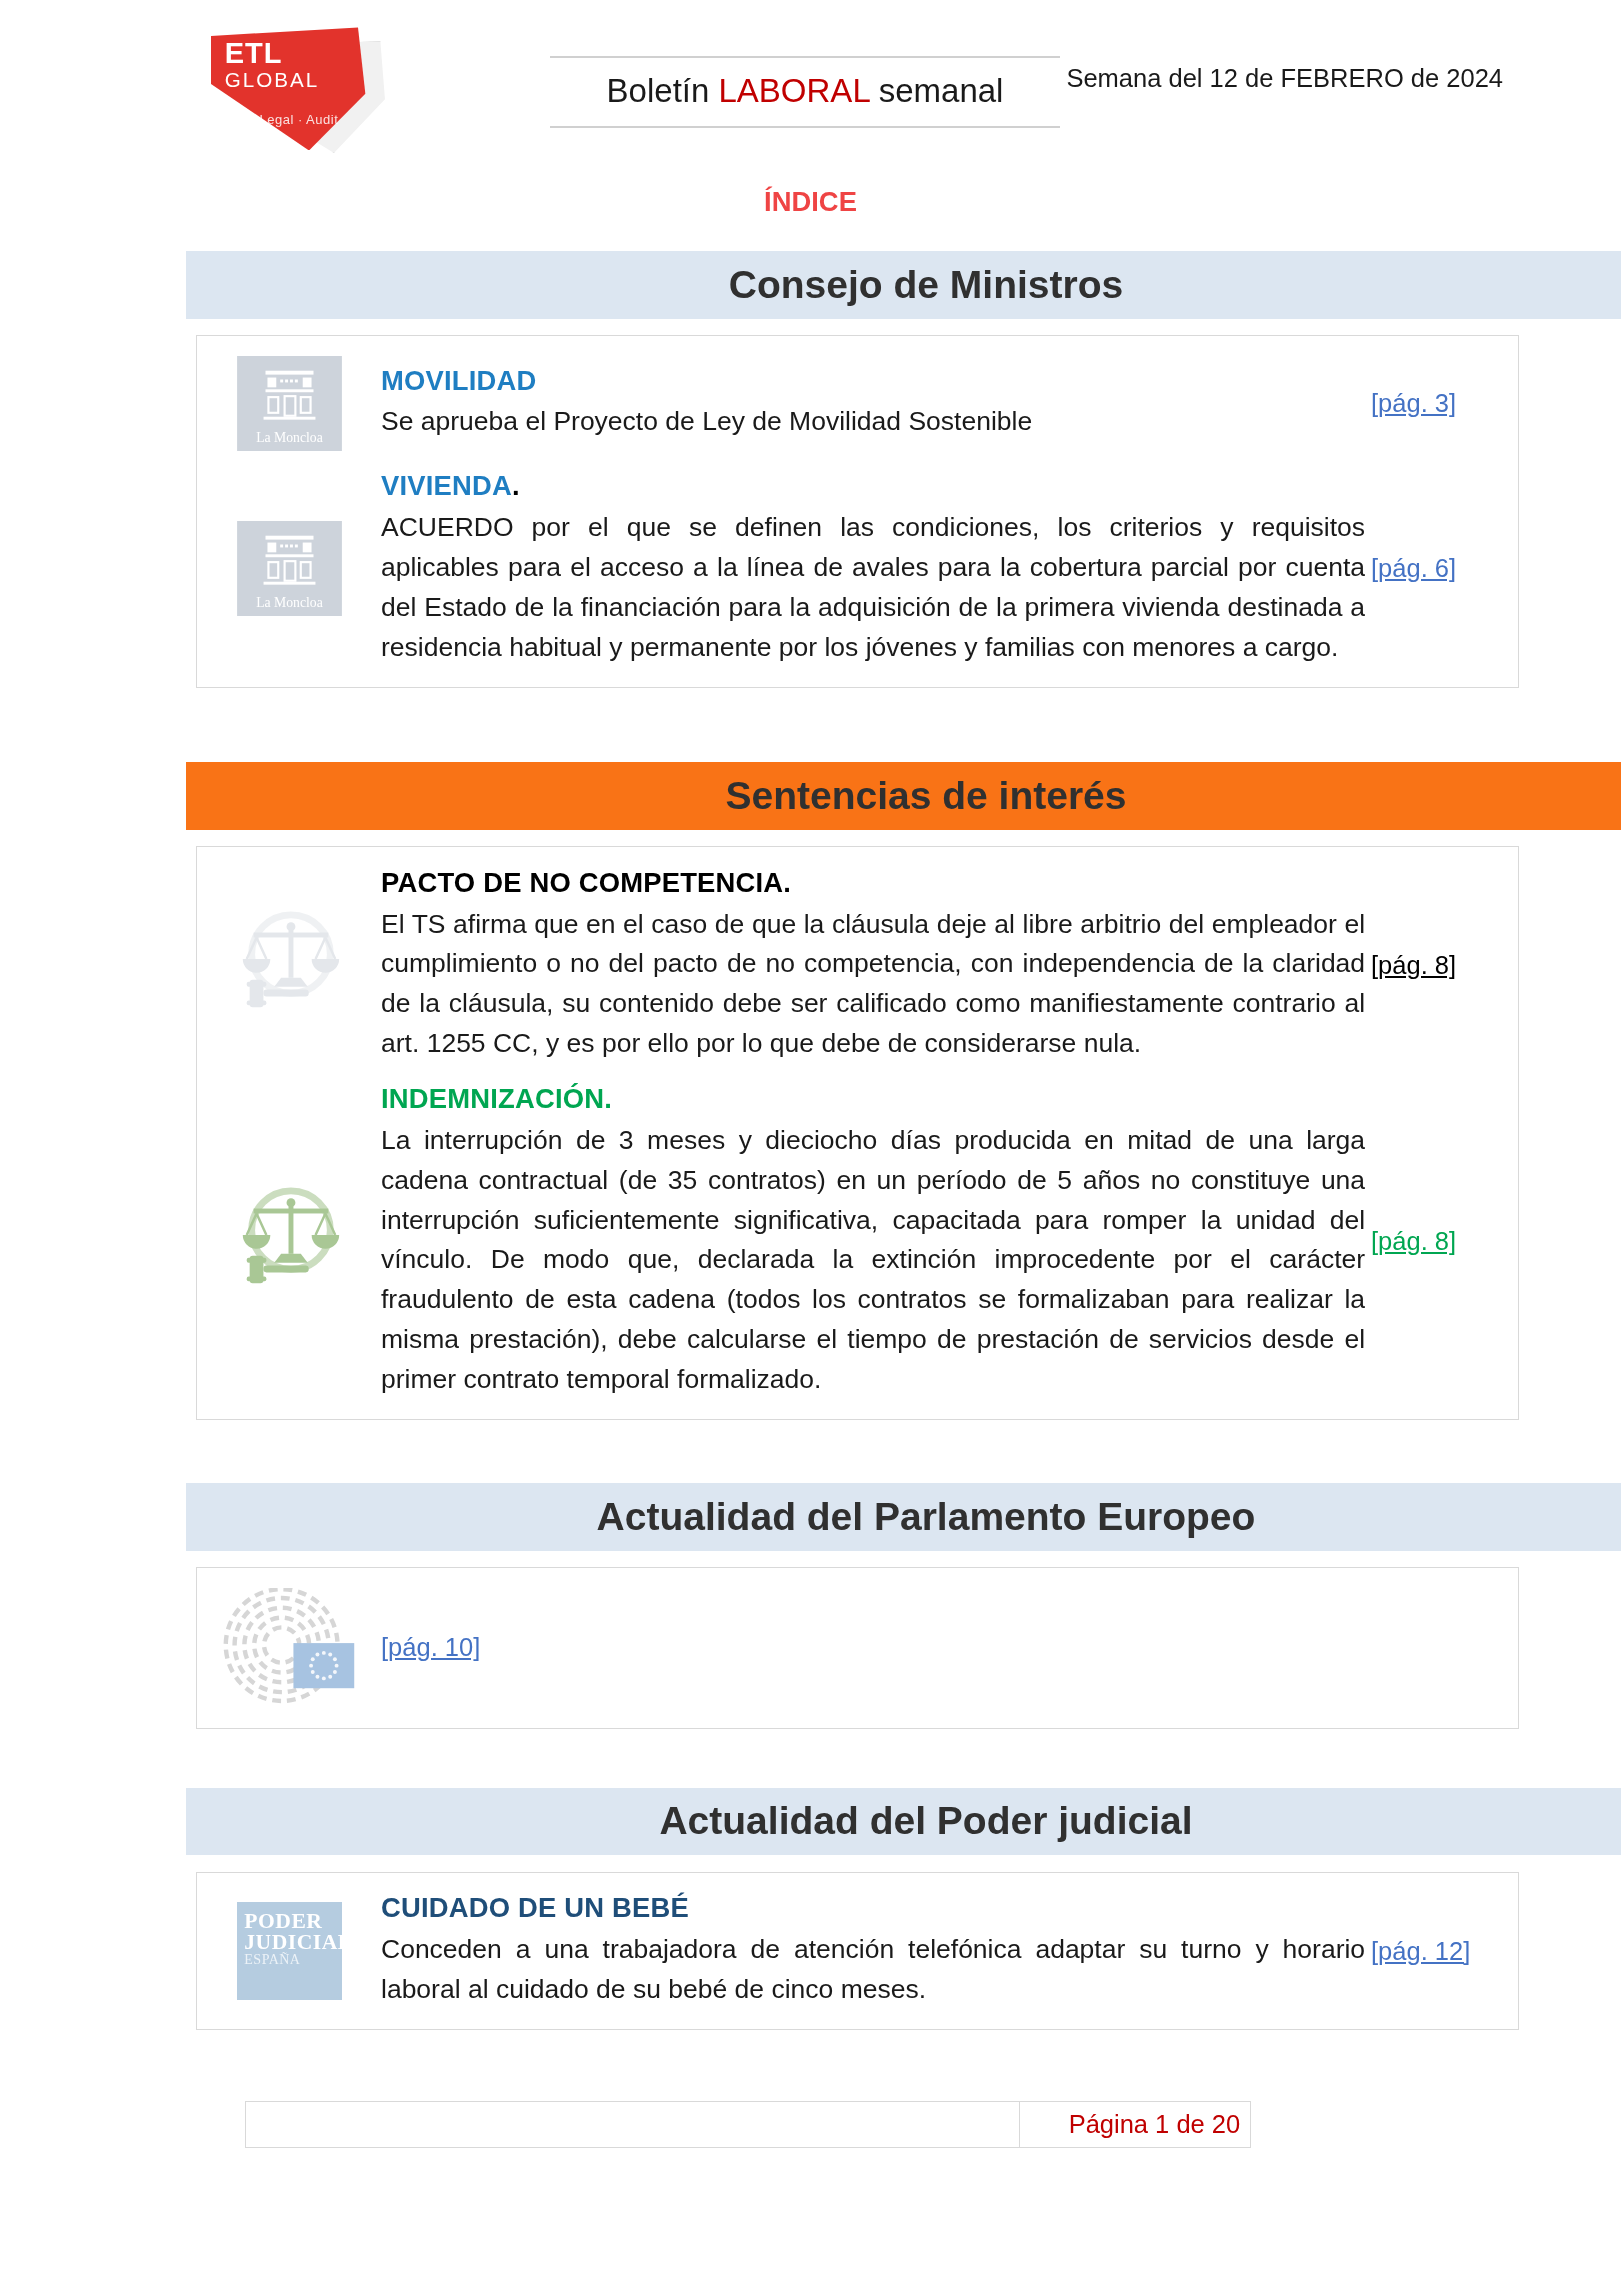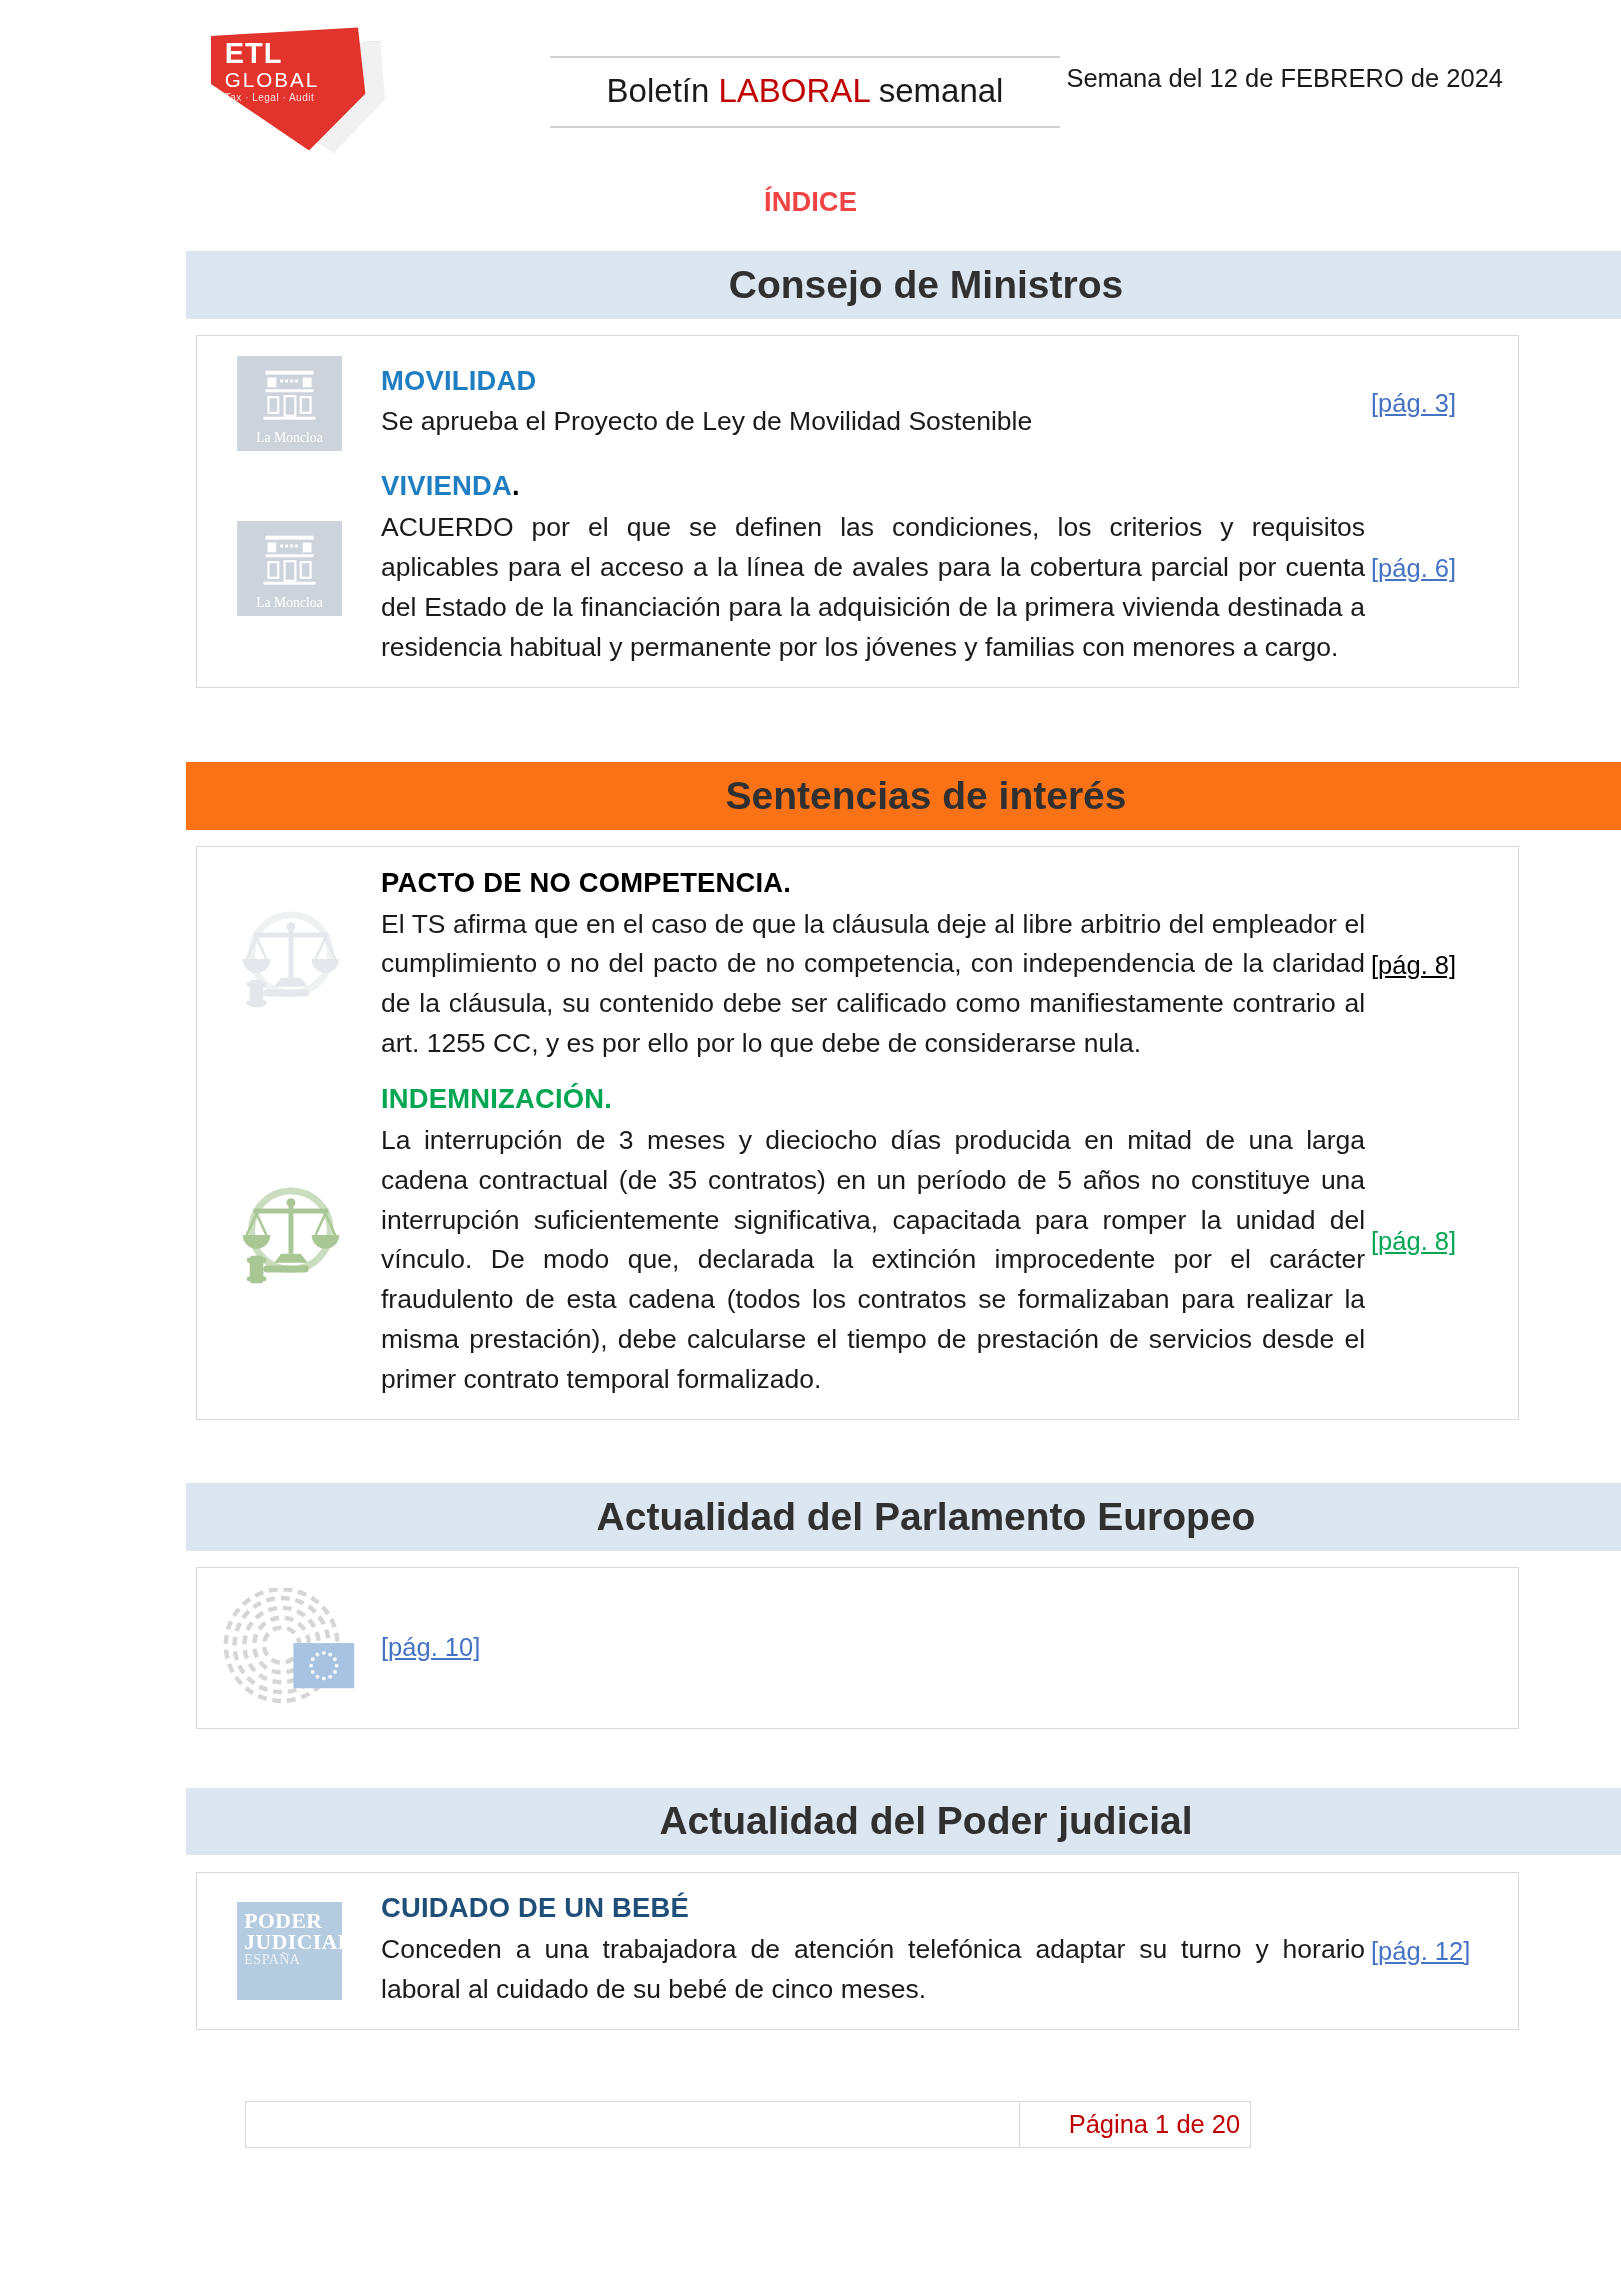--- a/index.html
+++ b/index.html
@@ -22,21 +22,21 @@
     clip-path:polygon(0 6%, 62% 0, 64% 52%, 42% 100%, 0 46%);
   }
   .logo .flag-red{
     position:absolute;left:0;top:0;width:245px;height:123px;
     background:#e2332c;
     clip-path:polygon(0 7%, 60% 0, 63% 54%, 40% 100%, 0 46%);
   }
   .logo .logo-text{position:absolute;left:13.7px;top:11.8px;color:#fff;line-height:1;}
   .logo .l1{font-size:29px;font-weight:bold;letter-spacing:1px;}
   .logo .l2{font-size:20.6px;letter-spacing:2px;margin-top:2px;}
-  .logo .l3{font-size:10px;opacity:.85;margin-top:2px;letter-spacing:0.5px;}
+  .logo .l3{font-size:13px;opacity:.85;margin-top:22px;letter-spacing:0.5px;}
   .title-box{
     margin-left:74px;margin-top:29px;width:510px;
     border-top:2px solid #d0d0d0;border-bottom:2px solid #d0d0d0;
     padding:13.7px 0 15.7px 0;text-align:center;flex:0 0 auto;
   }
   .bulletin-title{font-size:33px;color:#1a1a1a;white-space:nowrap;margin-top:40px;}
   .bulletin-title .hl{color:#c00000;}
   .week{margin-left:auto;margin-top:37px;font-size:25.5px;color:#1a1a1a;white-space:nowrap;}
   
   .indice{margin-top:21.6px;text-align:center;font-size:27.4px;font-weight:bold;color:#ef4444;}

